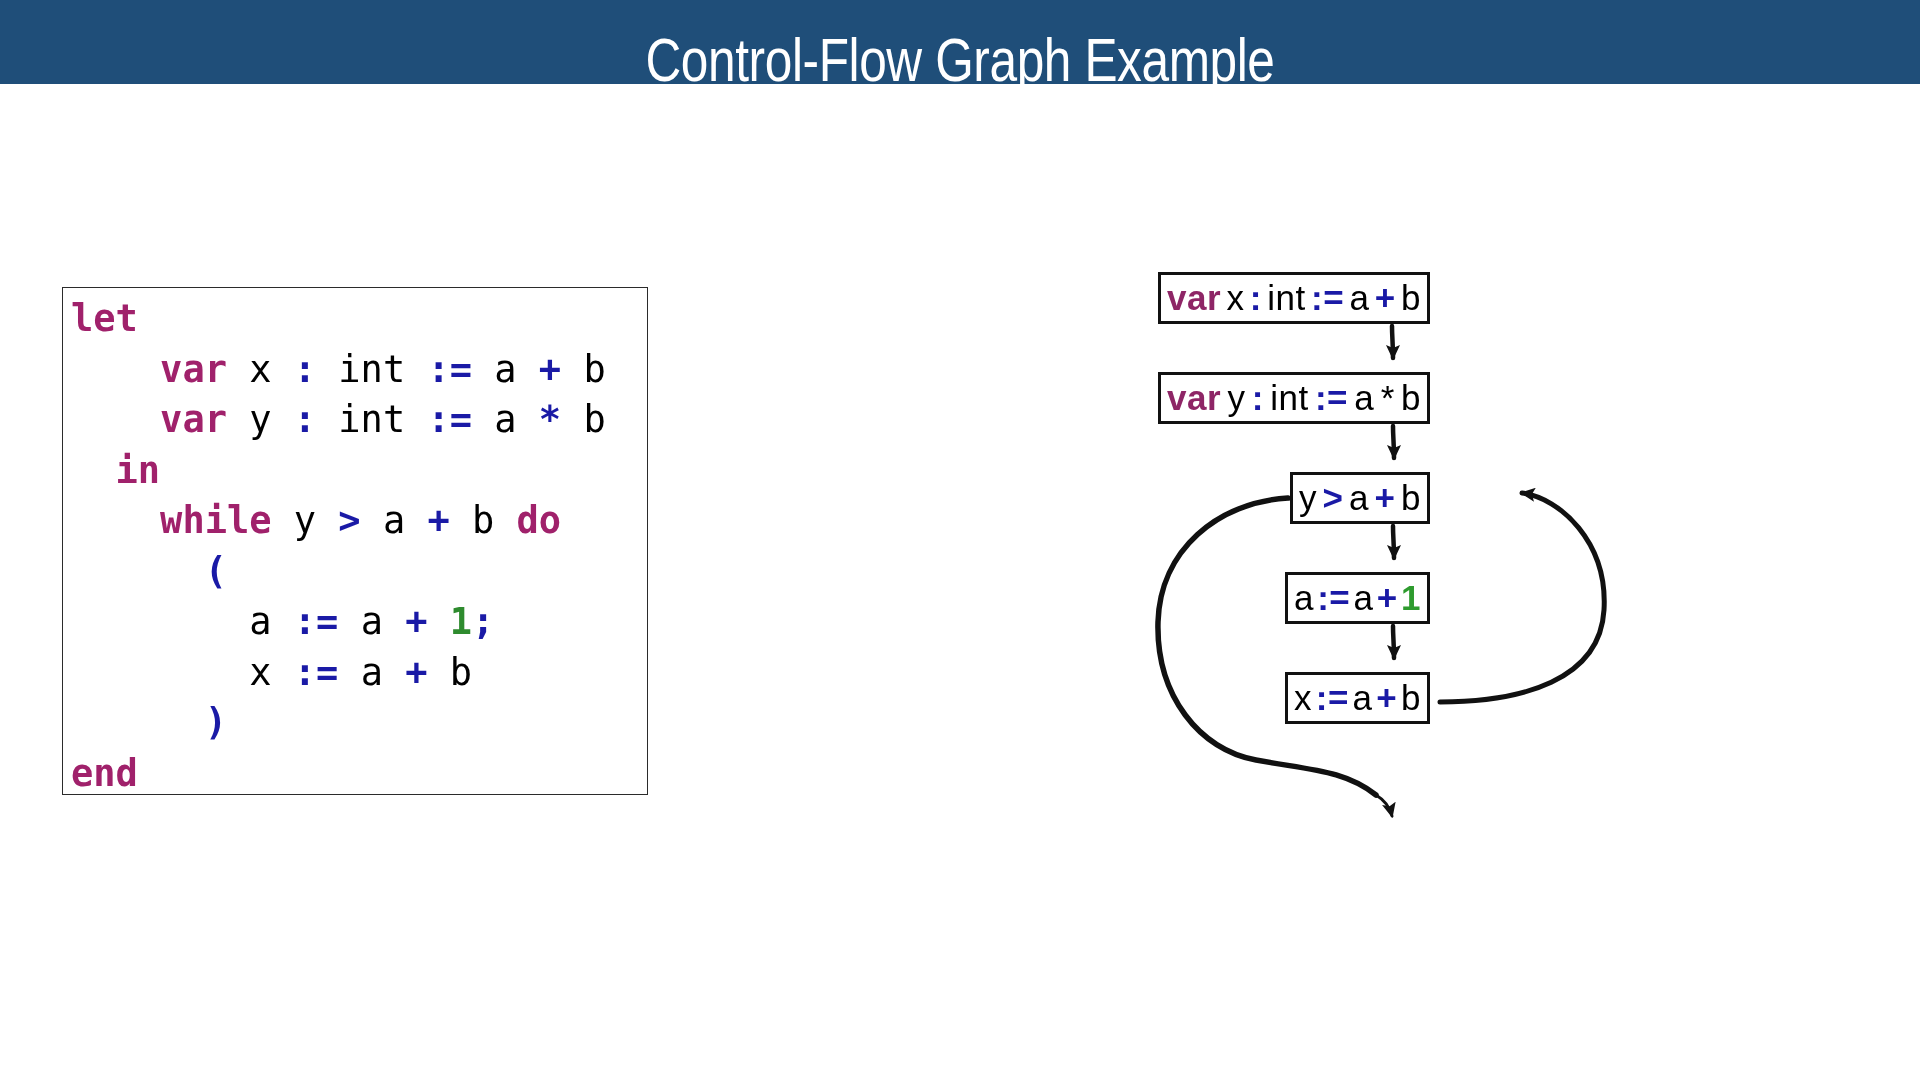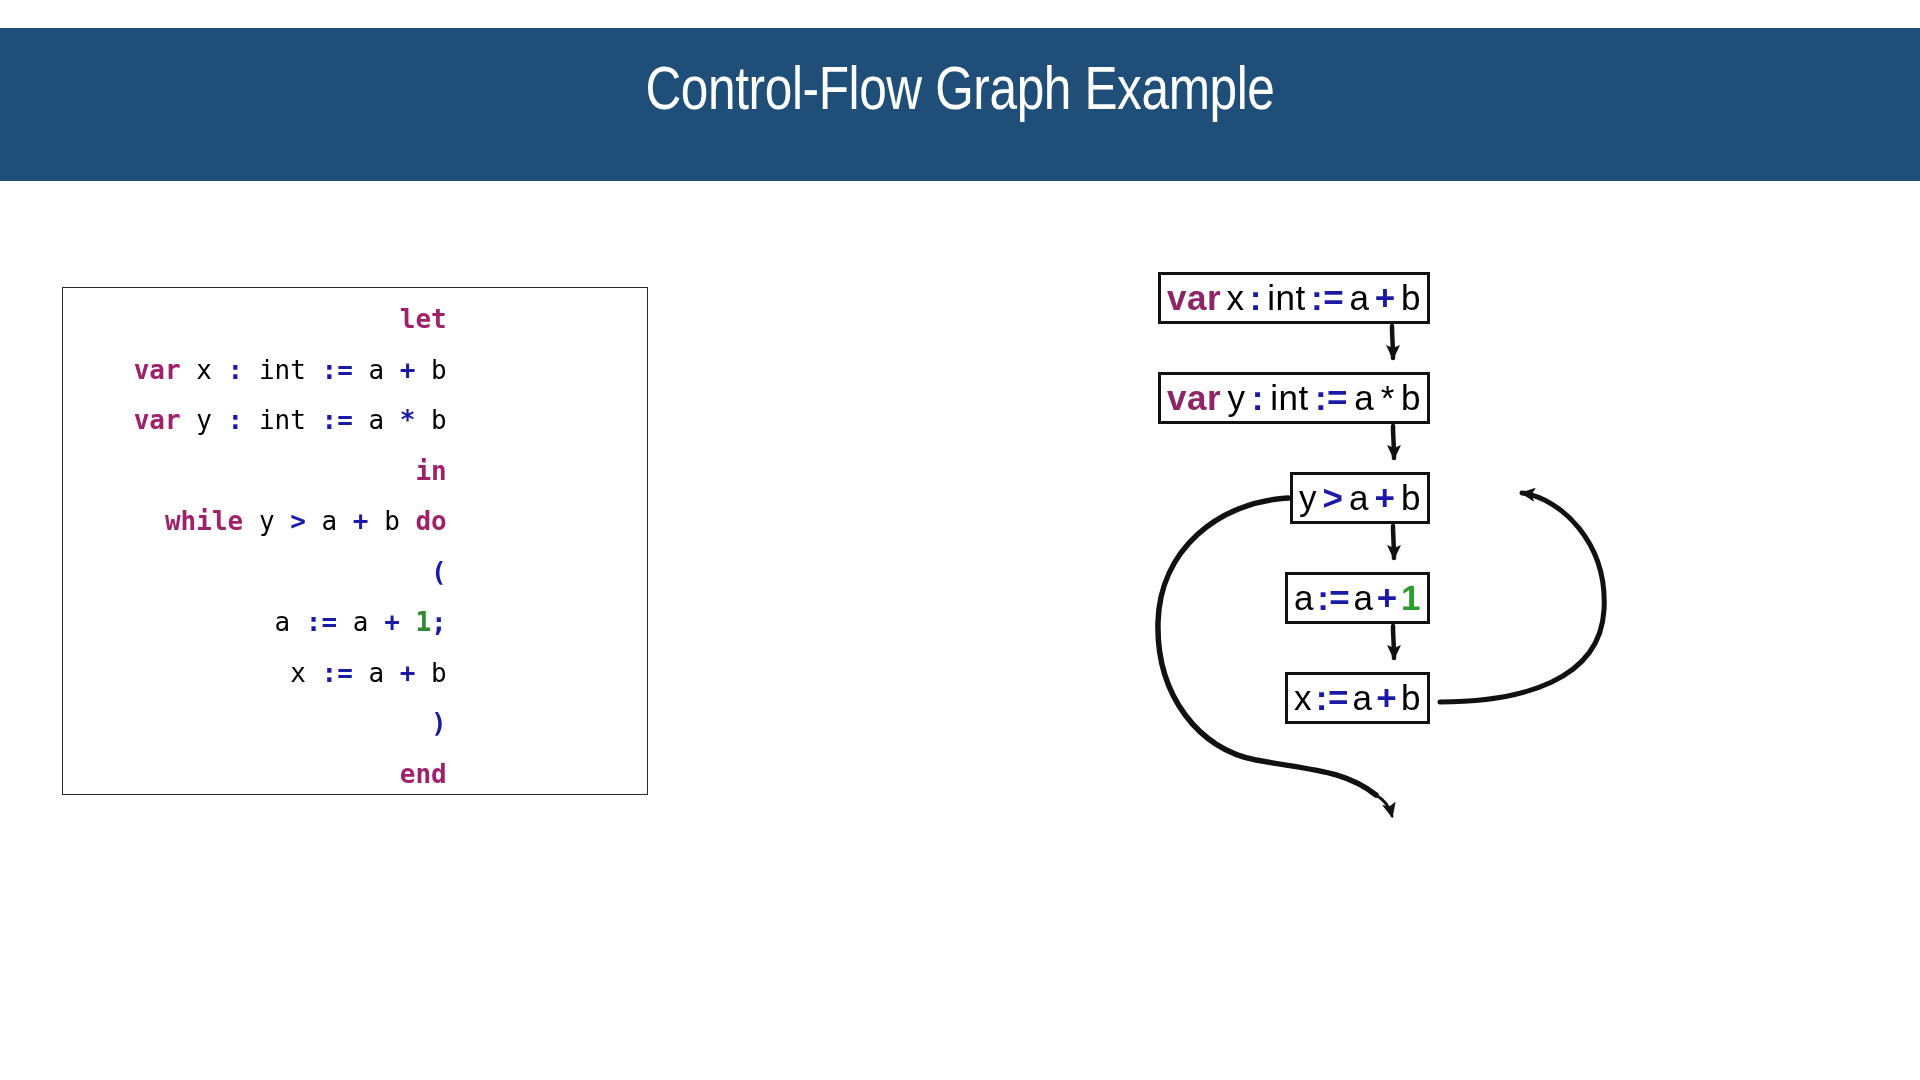--- a/index.html
+++ b/index.html
@@ -14,23 +14,22 @@
     overflow: hidden;
     font-family: "Liberation Sans", sans-serif;
   }
 
   
   #header-band {
     position: absolute;
     left: 0;
     top: 0;
     width: 1920px;
-    height: 153px;
+    height: 84px;
     background: #1F4E79;
-    margin-top: 28px;
   }
   #page-title {
     position: absolute;
     left: 0;
     top: 0;
     width: 1920px;
     height: 120px;
     line-height: 120px;
     text-align: center;
     color: #FFFFFF;
@@ -54,25 +53,24 @@
     background: #ffffff;
     box-sizing: border-box;
   }
   #code-listing {
     position: absolute;
     left: 8px;
     top: 6px;
     margin: 0;
     padding: 0;
     font-family: "DejaVu Sans Mono", "Liberation Mono", monospace;
-    font-size: 26px;
+    font-size: 37px;
     line-height: 50.5px;
     white-space: pre;
     color: #000000;
-    text-align: right;
   }
   .cl-kw   { color: #A0216B; font-weight: bold; }
   .cl-op   { color: #1A1AA6; font-weight: bold; }
   .cl-num  { color: #2E8B2E; font-weight: bold; }
   .cl-id   { color: #000000; }
 
   
   #cfg {
     position: absolute;
     left: 1130px;

